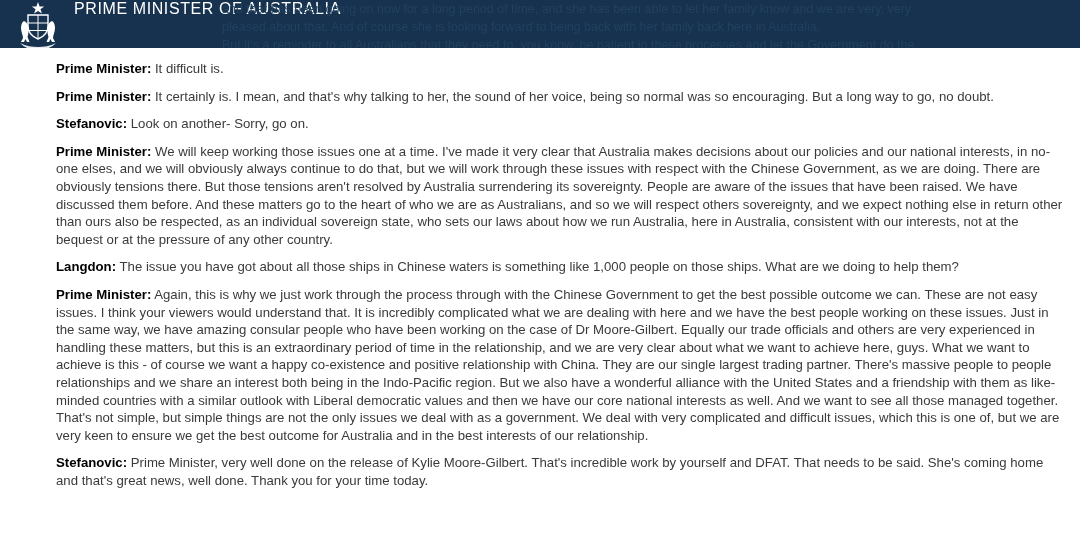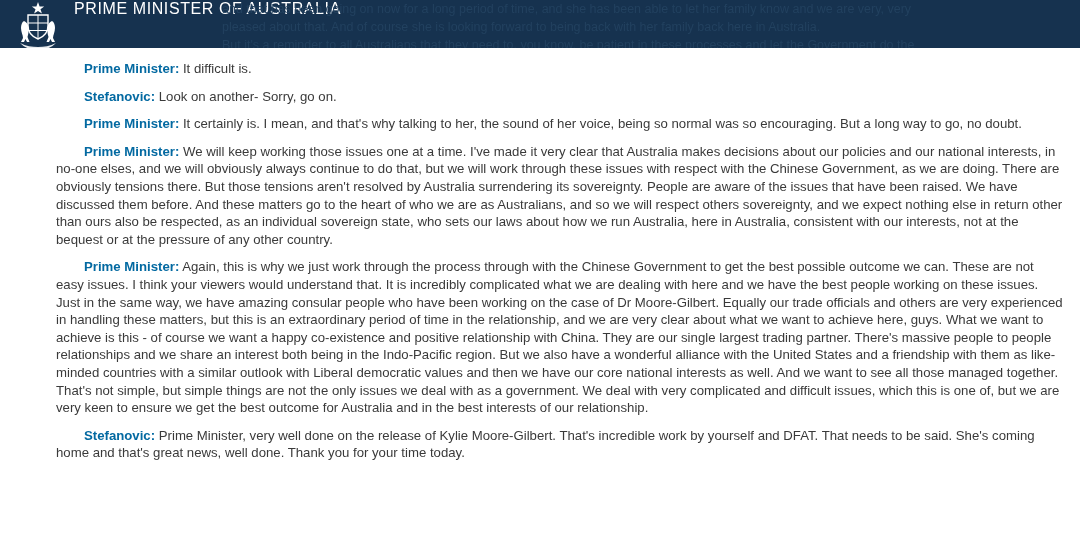--- a/index.html
+++ b/index.html
@@ -76,23 +76,22 @@
   }
   .para {
     margin: 0 0 10px 0;
     font-size: 13.2px;
     line-height: 17.6px;
     color: #3a3a3a;
     max-width: 1010px;
     text-align: left;
   }
   .speaker {
-    color: #0369a1;
+    color: #000000;
     font-weight: bold;
-    margin-left: 28px;
   }
 </style>
 </head>
 <body>
 
 <div class="site-header">
 
   <div class="ghost-text">
     <div>and that has been going on now for a long period of time, and she has been able to let her family know and we are very, very</div>
     <div>pleased about that. And of course she is looking forward to being back with her family back here in Australia.</div>
@@ -123,34 +122,37 @@
 
 </div>
 
 <main class="transcript">
 
   <p class="para">
     <span class="speaker">Prime Minister:</span><span> It difficult is.</span>
   </p>
 
   <p class="para">
-    <span class="speaker">Stefanovic:</span><span> Look on another- Sorry, go on.</span>
+    <span class="speaker">Prime Minister:</span><span> It certainly is. I mean, and that's why talking to her, the sound of her voice, being so normal was so encouraging. But a long way to go, no doubt.</span>
   </p>
 
   <p class="para">
-    <span class="speaker">Prime Minister:</span><span> It certainly is. I mean, and that's why talking to her, the sound of her voice, being so normal was so encouraging. But a long way to go, no doubt.</span>
+    <span class="speaker">Stefanovic:</span><span> Look on another- Sorry, go on.</span>
   </p>
 
 
 
 
   <p class="para">
     <span class="speaker">Prime Minister:</span><span> We will keep working those issues one at a time. I've made it very clear that Australia makes decisions about our policies and our national interests, in no-one elses, and we will obviously always continue to do that, but we will work through these issues with respect with the Chinese Government, as we are doing. There are obviously tensions there. But those tensions aren't resolved by Australia surrendering its sovereignty. People are aware of the issues that have been raised. We have discussed them before. And these matters go to the heart of who we are as Australians, and so we will respect others sovereignty, and we expect nothing else in return other than ours also be respected, as an individual sovereign state, who sets our laws about how we run Australia, here in Australia, consistent with our interests, not at the bequest or at the pressure of any other country.</span>
   </p>
 
+  <p class="para">
+    <span class="speaker">Langdon:</span><span> The issue you have got about all those ships in Chinese waters is something like 1,000 people on those ships. What are we doing to help them?</span>
+  </p>
 
   <p class="para">
     <span class="speaker">Prime Minister:</span><span> Again, this is why we just work through the process through with the Chinese Government to get the best possible outcome we can. These are not easy issues. I think your viewers would understand that. It is incredibly complicated what we are dealing with here and we have the best people working on these issues. Just in the same way, we have amazing consular people who have been working on the case of Dr Moore-Gilbert. Equally our trade officials and others are very experienced in handling these matters, but this is an extraordinary period of time in the relationship, and we are very clear about what we want to achieve here, guys. What we want to achieve is this - of course we want a happy co-existence and positive relationship with China. They are our single largest trading partner. There's massive people to people relationships and we share an interest both being in the Indo-Pacific region. But we also have a wonderful alliance with the United States and a friendship with them as like-minded countries with a similar outlook with Liberal democratic values and then we have our core national interests as well. And we want to see all those managed together. That's not simple, but simple things are not the only issues we deal with as a government. We deal with very complicated and difficult issues, which this is one of, but we are very keen to ensure we get the best outcome for Australia and in the best interests of our relationship.</span>
   </p>
 
   <p class="para">
     <span class="speaker">Stefanovic:</span><span> Prime Minister, very well done on the release of Kylie Moore-Gilbert. That's incredible work by yourself and DFAT. That needs to be said. She's coming home and that's great news, well done. Thank you for your time today.</span>
   </p>
 
 </main>

